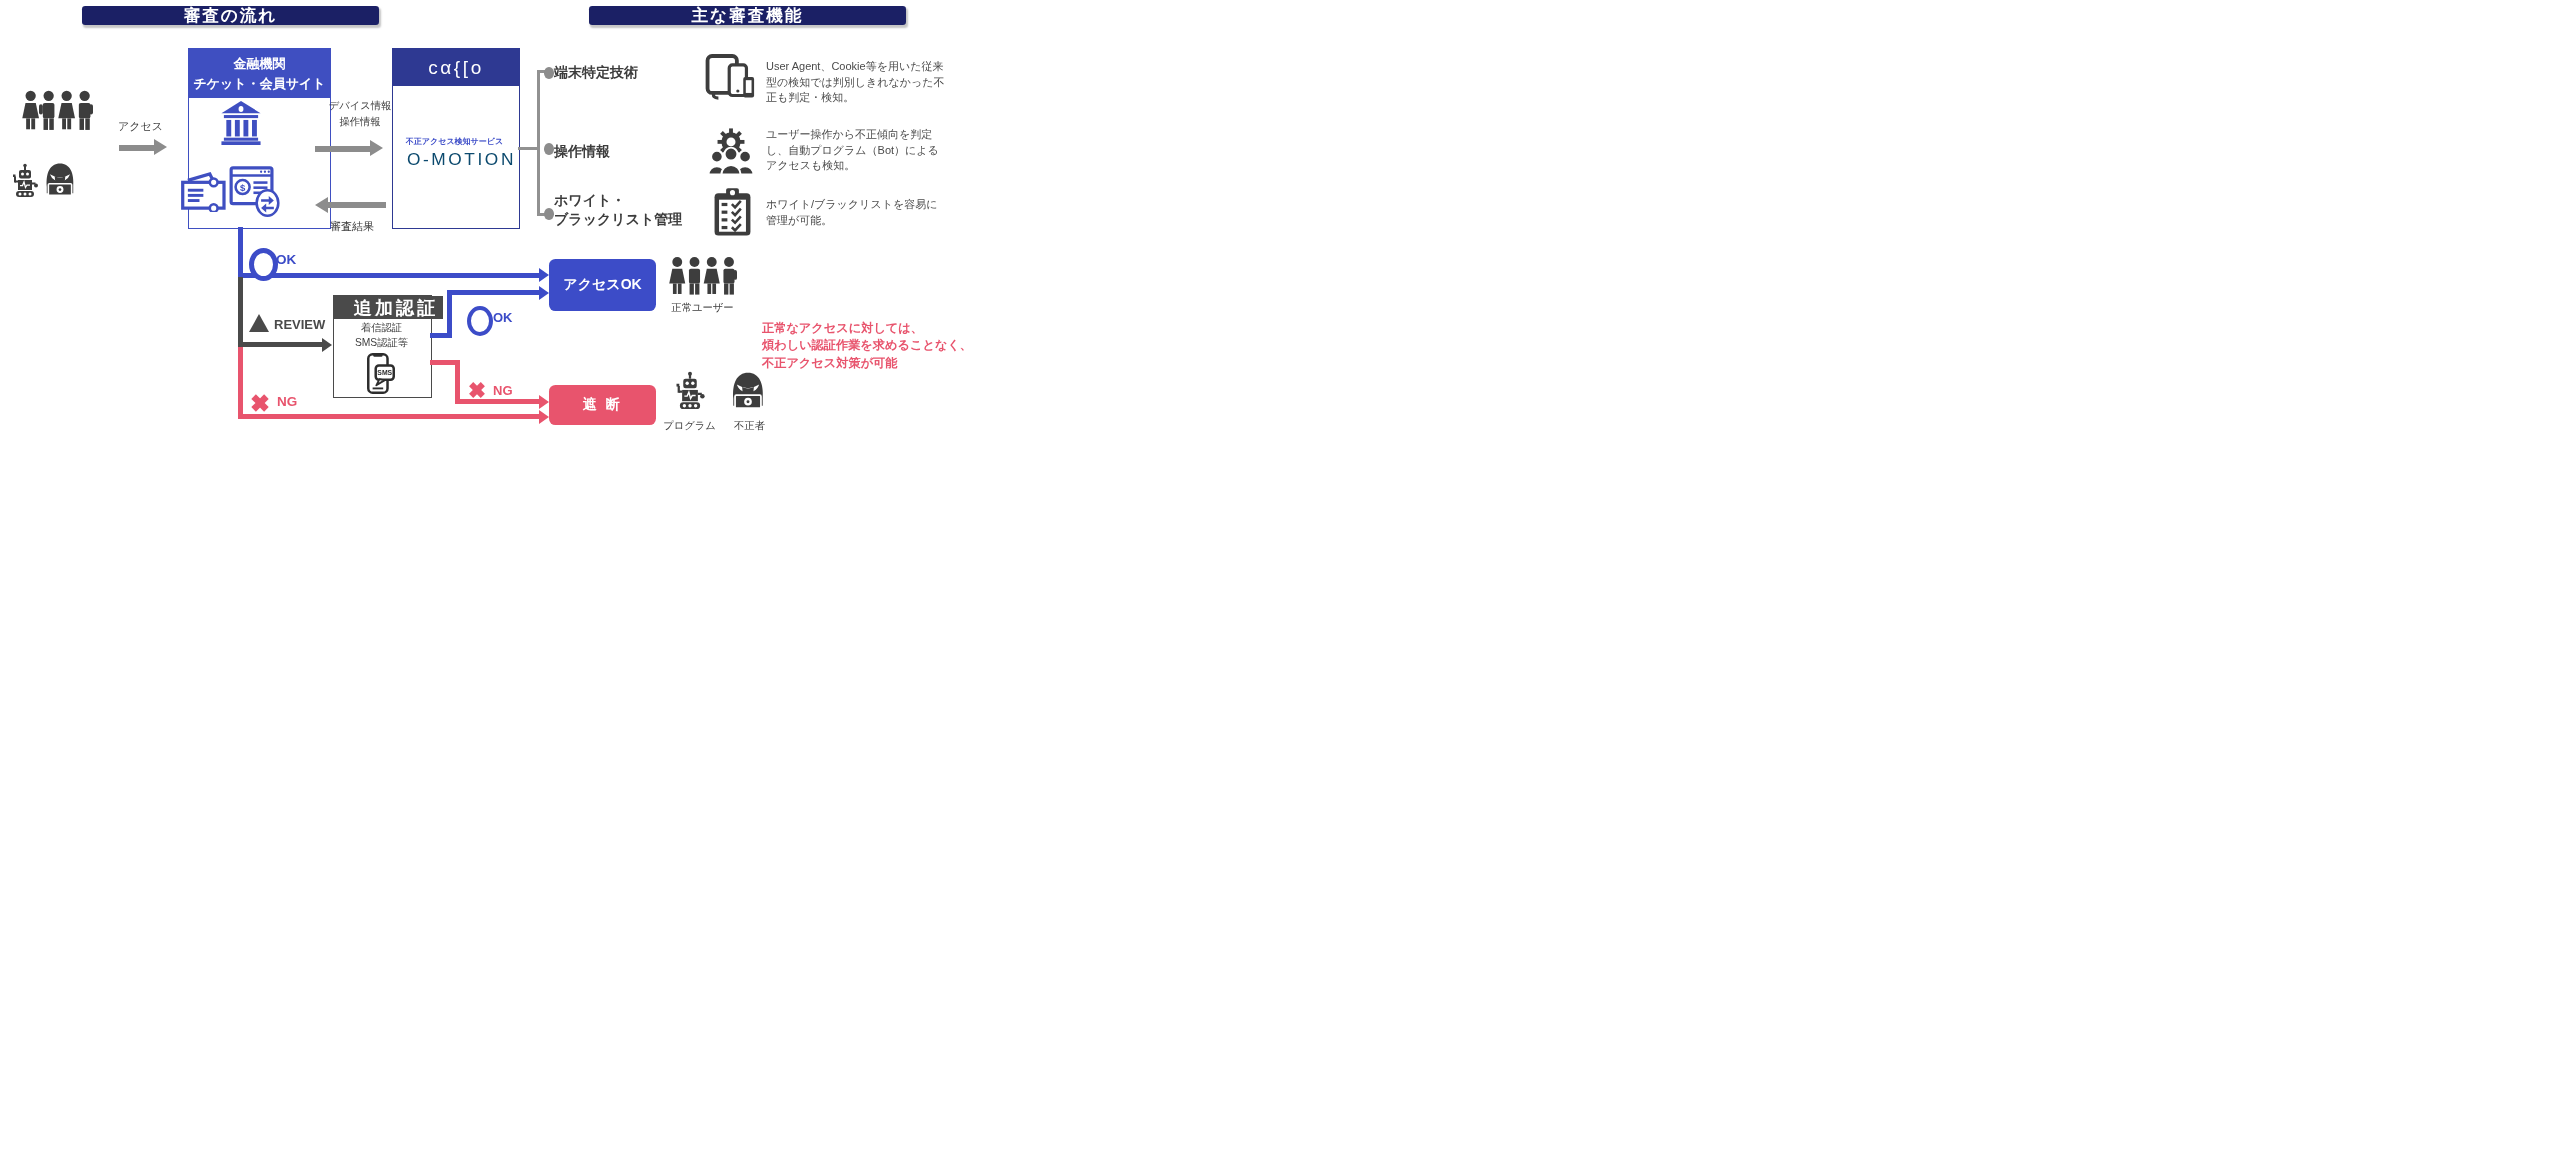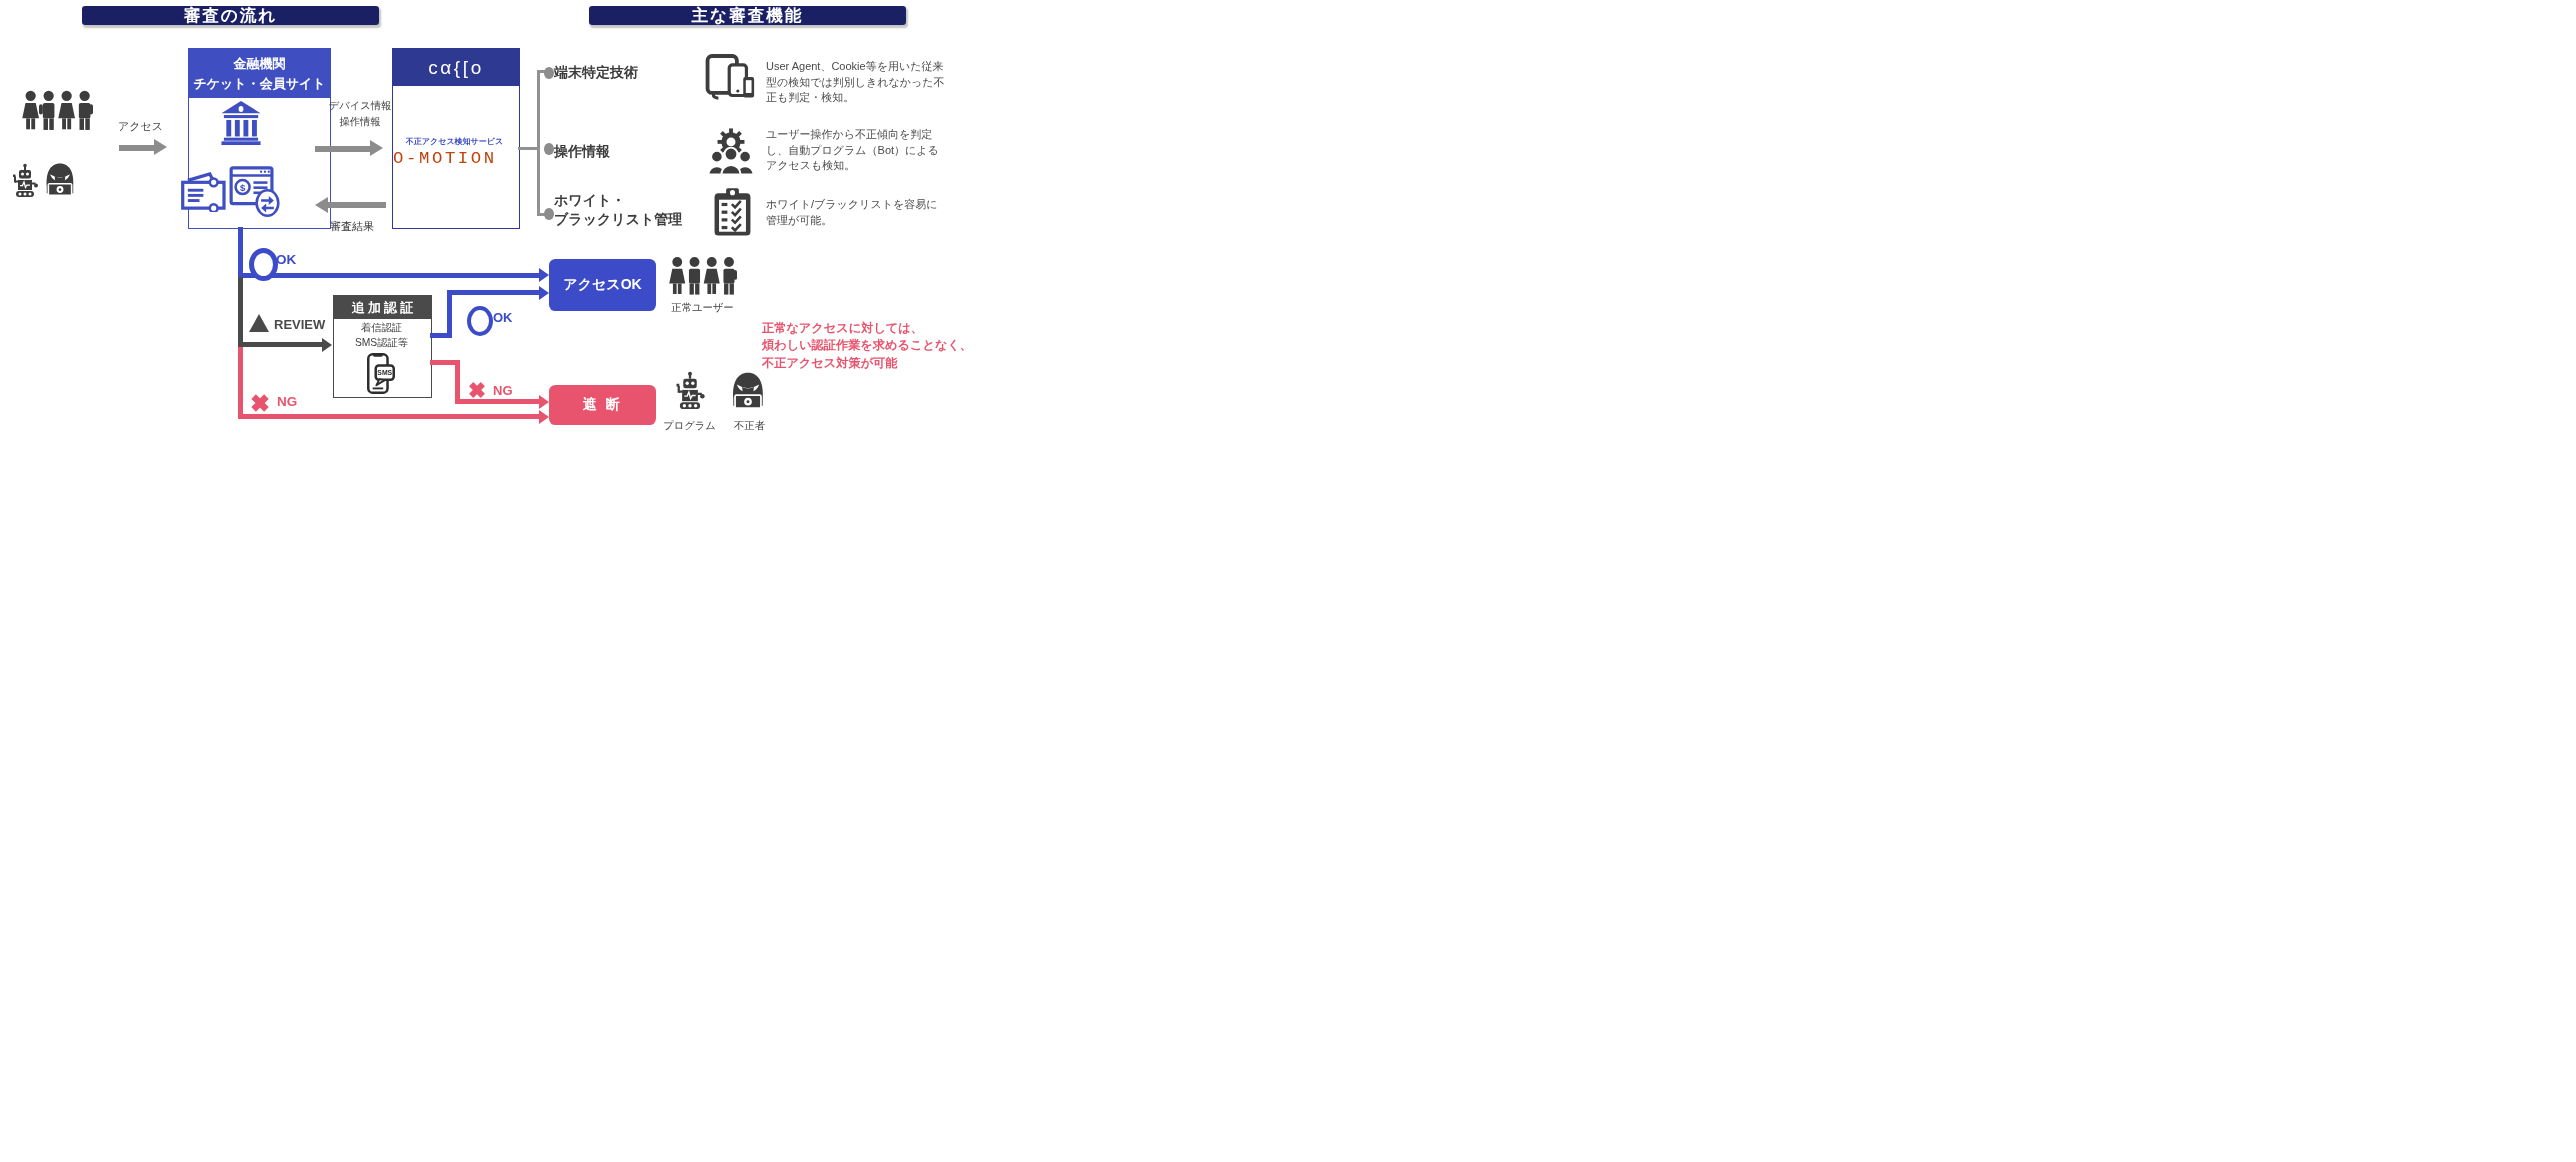--- a/index.html
+++ b/index.html
@@ -163,21 +163,21 @@
   <div class="ar-l" style="left:315px;top:197px;"></div>
   <div class="ln bg-lgray" style="left:328px;top:202px;width:58px;height:5.8px;"></div>
   <div class="abs" style="left:330px;top:219px;font-size:11px;color:#3d3d3d;">審査結果</div>
 
   <div class="framebox" style="left:392px;top:48px;width:126px;height:179px;border:1.9px solid #2e3992;">
     <div class="boxhead" style="height:37px;background:#2e3992;">
       <span style="font-size:19px;letter-spacing:2.6px;font-weight:400;">cα{[o</span>
     </div>
   </div>
   <div class="abs" style="left:393px;top:136px;width:123px;text-align:center;font-size:8px;color:#3c4cc8;font-weight:bold;">不正アクセス検知サービス</div>
-  <div class="abs" style="left:393px;top:149px;width:123px;text-align:left;font-size:17.3px;letter-spacing:2.6px;font-weight:400;color:#c2410c;font-family:Liberation Mono, monospace;">O-MOTION</div>
+  <div class="abs" style="left:393px;top:149px;width:123px;text-align:right;font-size:17.3px;letter-spacing:2.6px;font-weight:400;color:#0c4a6e;">O-MOTION</div>
 
   <div class="ln bg-conn" style="left:518px;top:147px;width:20.6px;height:3.2px;"></div>
   <div class="ln bg-conn" style="left:537px;top:70px;width:3.2px;height:146px;"></div>
   <div class="ln bg-conn" style="left:540px;top:70px;width:6.4px;height:3.2px;"></div>
   <div class="ln bg-conn" style="left:540px;top:213px;width:6.4px;height:3.2px;"></div>
   <div class="dot" style="left:544px;top:67px;"></div>
   <div class="dot" style="left:544px;top:143px;"></div>
   <div class="dot" style="left:544px;top:208px;"></div>
 
   <div class="feat-label" style="left:554px;top:63px;">端末特定技術</div>
@@ -260,21 +260,21 @@
   <div class="ar red" style="left:539px;top:410px;"></div>
   <svg class="abs" style="left:249px;top:392px;" width="22" height="22" viewBox="0 0 34 34">
     <g fill="#e8546d" transform="rotate(45 17 17)">
       <rect x="3" y="12" width="28" height="10"></rect>
         <rect x="12" y="3" width="10" height="28"></rect>
     </g>
   </svg>
   <div class="flow-lbl" style="left:277px;top:394px;font-size:13.5px;color:#e8546d;">NG</div>
 
   <div class="framebox" style="left:333px;top:295px;width:97px;height:101px;border:1.9px solid #4a4a4a;">
-    <div class="boxhead" style="height:23px;background:#4a4a4a;font-size:13px;letter-spacing:3.2px;text-indent:3.2px;">
+    <div class="boxhead" style="height:23px;background:#4a4a4a;font-size:18px;letter-spacing:3.2px;text-indent:3.2px;padding-left:12px;">
       <span>追加認証</span>
     </div>
   </div>
   <div class="abs pre" style="left:335px;top:321px;width:93px;text-align:center;font-size:10.3px;line-height:1.45;color:#3d3d3d;">着信認証
 SMS認証等</div>
 
   <svg class="abs" style="left:366px;top:353px;" width="30" height="41" viewBox="0 0 47 66">
     <rect x="3" y="2" width="31" height="62" rx="7" fill="#fff" stroke="#2d2d2d" stroke-width="4"></rect>
     <path d="M13 4 h11" stroke="#2d2d2d" stroke-width="4" stroke-linecap="round"></path>
     <path d="M10 57 h17" stroke="#2d2d2d" stroke-width="3"></path>

